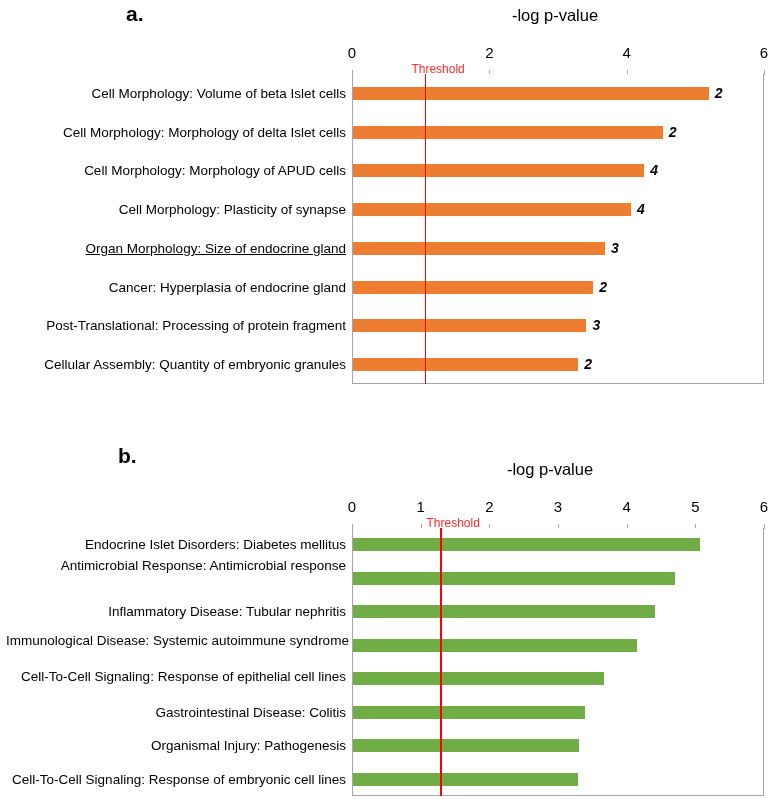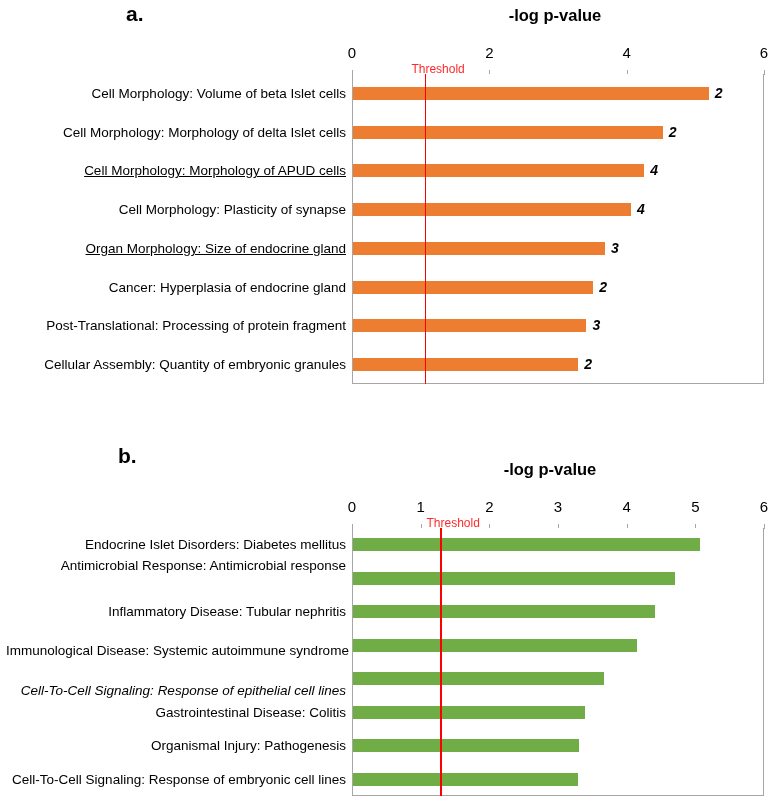--- a/index.html
+++ b/index.html
@@ -27,21 +27,21 @@
   .panel-letter {
     position: absolute;
     font-weight: bold;
     font-size: 21px;
     letter-spacing: 0px;
     color: #000;
   }
 
   .chart-title {
     position: absolute;
-    font-weight: bold;
+    font-weight: normal;
     font-size: 16.5px;
     color: #000;
     text-align: center;
     white-space: nowrap;
   }
 
   
   .axis-area {
     position: absolute;
     left: 352px;
@@ -162,21 +162,21 @@
         <div class="bar" style="top: 284.125px; width: 225.227px; background: rgb(237, 125, 49);"></div>
       </div>
     <div class="threshold-line" id="a-threshold" style="left: 72.1px; top: 0px; height: 310px; background: rgb(255, 0, 0);"></div>
   </div>
 
   <div class="threshold-label" id="a-threshold-label" style="top: 62px; left: 438.1px;">Threshold</div>
 
   <div class="cat-labels-wrap" id="a-cats" style="top:74px;">
       <div class="cat-label" style="top: 12.875px;">Cell Morphology: Volume of beta Islet cells</div>
       <div class="cat-label" style="top: 51.625px;">Cell Morphology: Morphology of delta Islet cells</div>
-      <div class="cat-label" style="top: 90.375px; text-decoration: underline;">Cell Morphology: Morphology of APUD cells</div>
+      <div class="cat-label" style="top: 90.375px;">Cell Morphology: Morphology of APUD cells</div>
       <div class="cat-label" style="top: 129.125px;">Cell Morphology: Plasticity of synapse</div>
       <div class="cat-label" style="top: 167.875px; text-decoration: underline;">Organ Morphology: Size of endocrine gland</div>
       <div class="cat-label" style="top: 206.625px;">Cancer: Hyperplasia of endocrine gland</div>
       <div class="cat-label" style="top: 245.375px;">Post-Translational: Processing of protein fragment</div>
       <div class="cat-label" style="top: 284.125px;">Cellular Assembly: Quantity of embryonic granules</div>
     </div>
   <div id="a-values">
       <div class="bar-value" style="left: 714.693px; top: 86.875px;">2</div>
       <div class="bar-value" style="left: 668.687px; top: 125.625px;">2</div>
       <div class="bar-value" style="left: 650.147px; top: 164.375px;">4</div>
@@ -226,20 +226,20 @@
       </div>
     <div class="threshold-line" id="b-threshold" style="left: 87.2067px; top: 0px; height: 268px; background: rgb(255, 0, 0);"></div>
   </div>
 
   <div class="threshold-label" id="b-threshold-label" style="top: 96px; left: 453.207px;">Threshold</div>
 
   <div class="cat-labels-wrap" id="b-cats" style="top:108px;">
       <div class="cat-label" style="top: 10.25px;">Endocrine Islet Disorders: Diabetes mellitus</div>
       <div class="cat-label" style="top: 31px;">Antimicrobial Response: Antimicrobial response</div>
       <div class="cat-label" style="top: 77.25px;">Inflammatory Disease: Tubular nephritis</div>
-      <div class="cat-label" style="top: 116px;">Immunological Disease: Systemic autoimmune syndrome</div>
-      <div class="cat-label" style="top: 156px; font-style: italic;">Cell-To-Cell Signaling: Response of epithelial cell lines</div>
+      <div class="cat-label" style="top: 106px;">Immunological Disease: Systemic autoimmune syndrome</div>
+      <div class="cat-label" style="top: 142px;">Cell-To-Cell Signaling: Response of epithelial cell lines</div>
       <div class="cat-label" style="top: 177.75px;">Gastrointestinal Disease: Colitis</div>
       <div class="cat-label" style="top: 211.25px;">Organismal Injury: Pathogenesis</div>
       <div class="cat-label" style="top: 244.75px;">Cell-To-Cell Signaling: Response of embryonic cell lines</div>
     </div>
   <div id="b-values"></div>
 </div>
 
 </body></html>

